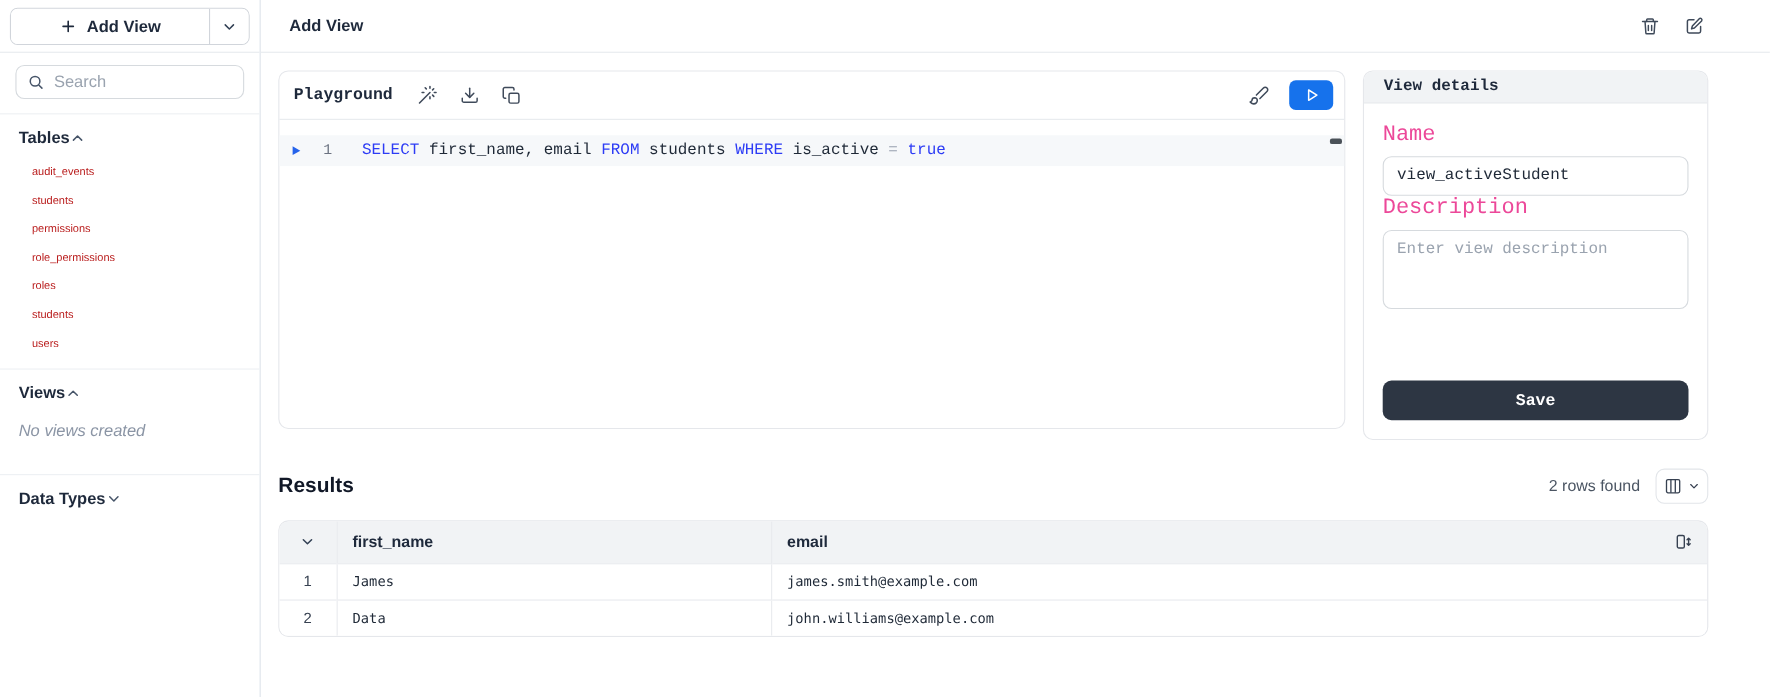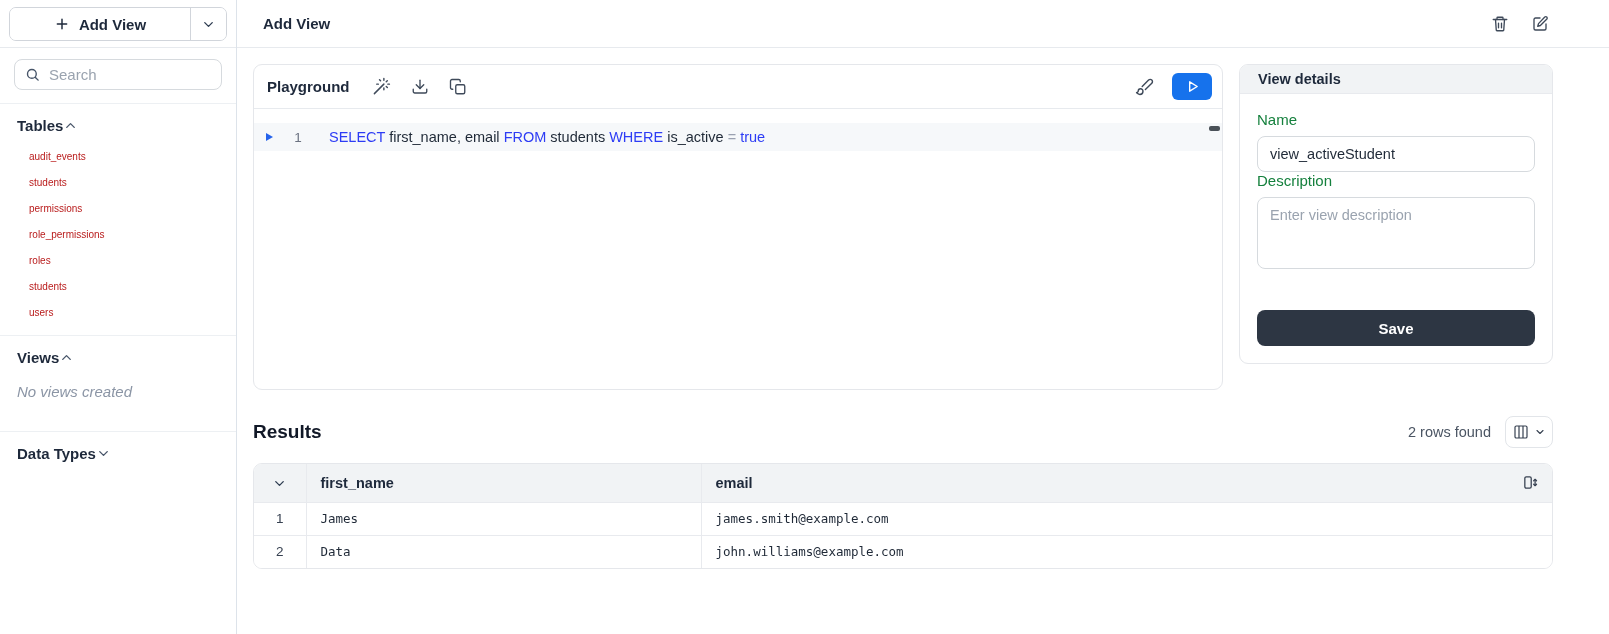--- a/index.html
+++ b/index.html
@@ -33,43 +33,43 @@
   .views-empty { margin-top:17px; font-size:15px; font-style:italic; color:#8b95a5; }
 
   
   .main { flex:1; display:flex; flex-direction:column; min-width:0; }
   .topbar { height:48px; flex-shrink:0; border-bottom:1px solid #e7eaee; display:flex; align-items:center; padding:0 60px 0 26px; }
   .topbar-title { font-weight:600; font-size:15px; color:#1e293b; }
   .topbar-actions { margin-left:auto; display:flex; gap:22px; }
   .icon-btn { background:none; border:none; color:#3f4a5a; padding:0; display:flex; align-items:center; }
 
   .content { flex:1; padding:16px 56px 0 16px; min-width:0; }
-  .top-row { display:flex; gap:16px; }
+  .top-row { display:flex; gap:16px;font-family:Liberation Mono, monospace; }
 
   
   .playground-card { flex:1; min-width:0; height:326px; border:1px solid #e5e7eb; border-radius:9px; background:#fff; display:flex; flex-direction:column; }
   .pg-header { height:44px; flex-shrink:0; display:flex; align-items:center; gap:20px; padding:0 10px 0 13px; border-bottom:1px solid #e7eaee; }
   .pg-title { font-weight:700; font-size:15px; color:#1e293b; margin-right:2px; }
   .pg-right { margin-left:auto; display:flex; align-items:center; gap:18px; }
   .run-btn { width:40px; height:27px; background:#1672ec; border:none; border-radius:6px; display:flex; align-items:center; justify-content:center; color:#fff; }
   .editor { position:relative; flex:1; padding-top:14px; }
   .code-line { display:flex; align-items:center; height:28px; background:#f6f8fa; font-size:14.5px; }
   .gutter-play { width:30px; display:flex; justify-content:center; color:#2563eb; }
   .line-num { width:28px; text-align:center; color:#6b7280; font-size:13.5px; }
   .code { padding-left:17px; white-space:pre;text-align:right; }
   .tok-keyword { color:#2d3cf5; }
   .tok-plain { color:#1f2937; }
   .tok-operator { color:#9aa1b1; }
   .editor-thumb { position:absolute; top:17px; right:2px; width:11px; height:5px; background:#4a5158; border-radius:2px; }
 
   
-  .details-card { width:314px; flex-shrink:0; height:300px; border:1px solid #e5e7eb; border-radius:9px; background:#fff; overflow:hidden; display:flex; flex-direction:column; }
+  .details-card { width:314px; flex-shrink:0; height:336px; border:1px solid #e5e7eb; border-radius:9px; background:#fff; overflow:hidden; display:flex; flex-direction:column; }
   .details-header { background:#f1f3f5; border-bottom:1px solid #e8eaee; height:29px; flex-shrink:0; display:flex; align-items:center; padding:0 18px; font-weight:700; font-size:14.5px; color:#1e293b; }
   .details-body { flex:1; padding:17px 17px 17px 17px; display:flex; flex-direction:column; }
-  .field-label { font-size:15px; font-weight:500; color:#15803d; margin-bottom:8px; }
+  .field-label { font-size:20px; font-weight:500; color:#ec4899; margin-bottom:8px; }
   .text-input { width:100%; height:36px; border:1px solid #d6dade; border-radius:8px; padding:0 12px; font-size:14.5px; color:#1f2937; }
   .desc-label { }
   .desc-area { width:100%; height:72px; border:1px solid #d6dade; border-radius:8px; padding:9px 12px; font-size:14.5px; resize:none; color:#1f2937; }
   .desc-area::placeholder { color:#9aa3af; }
   .save-btn { margin-top:auto; height:36px; width:100%; background:#2d3643; color:#fff; border:none; border-radius:8px; font-size:15px; font-weight:600; }
 
   
   .results { margin-top:26px; }
   .results-head { display:flex; align-items:center; }
   .results-title { font-size:19px; font-weight:700; color:#111827; }

